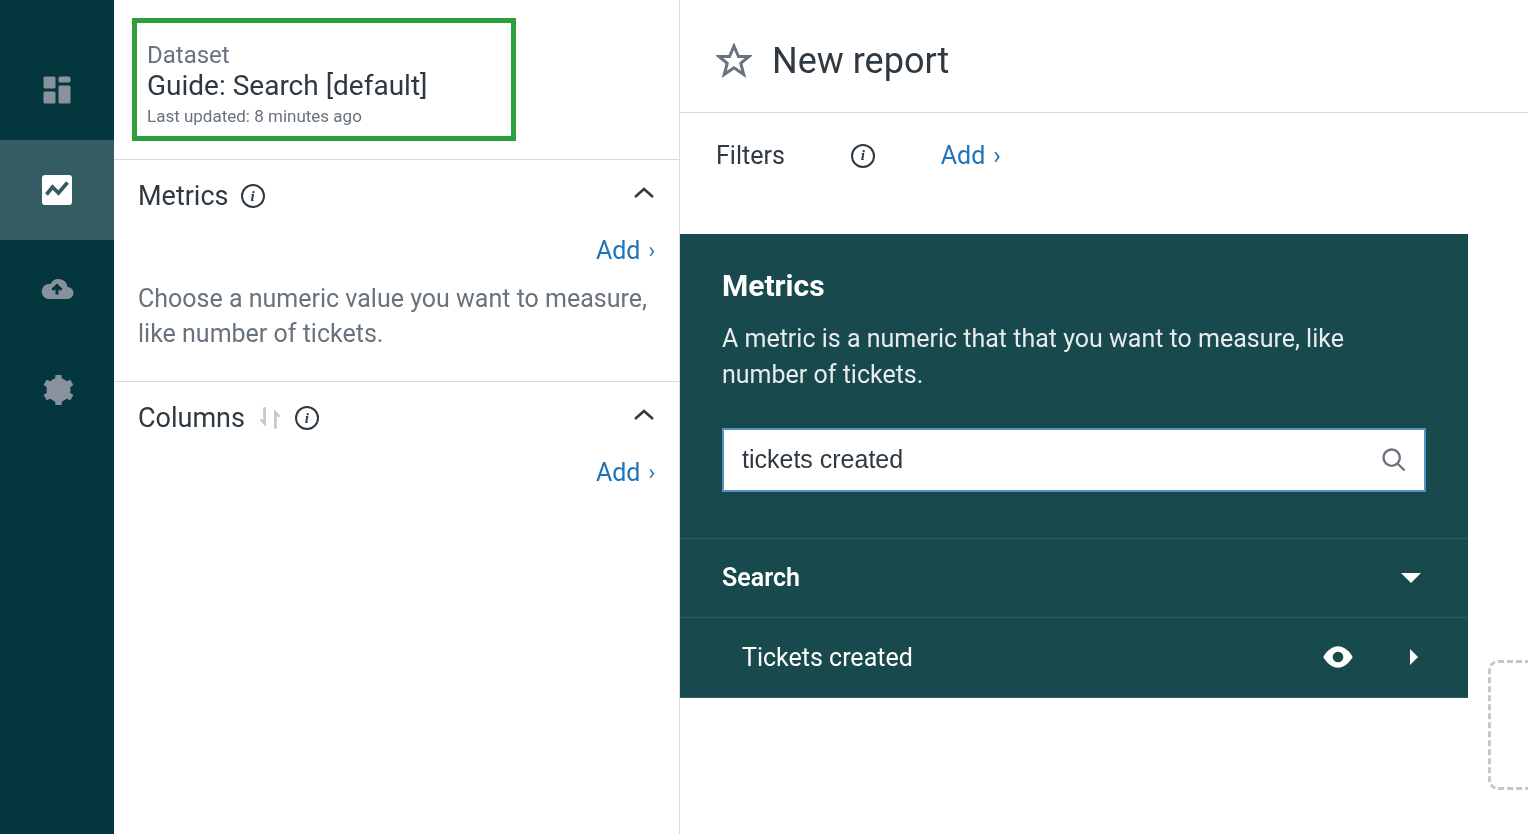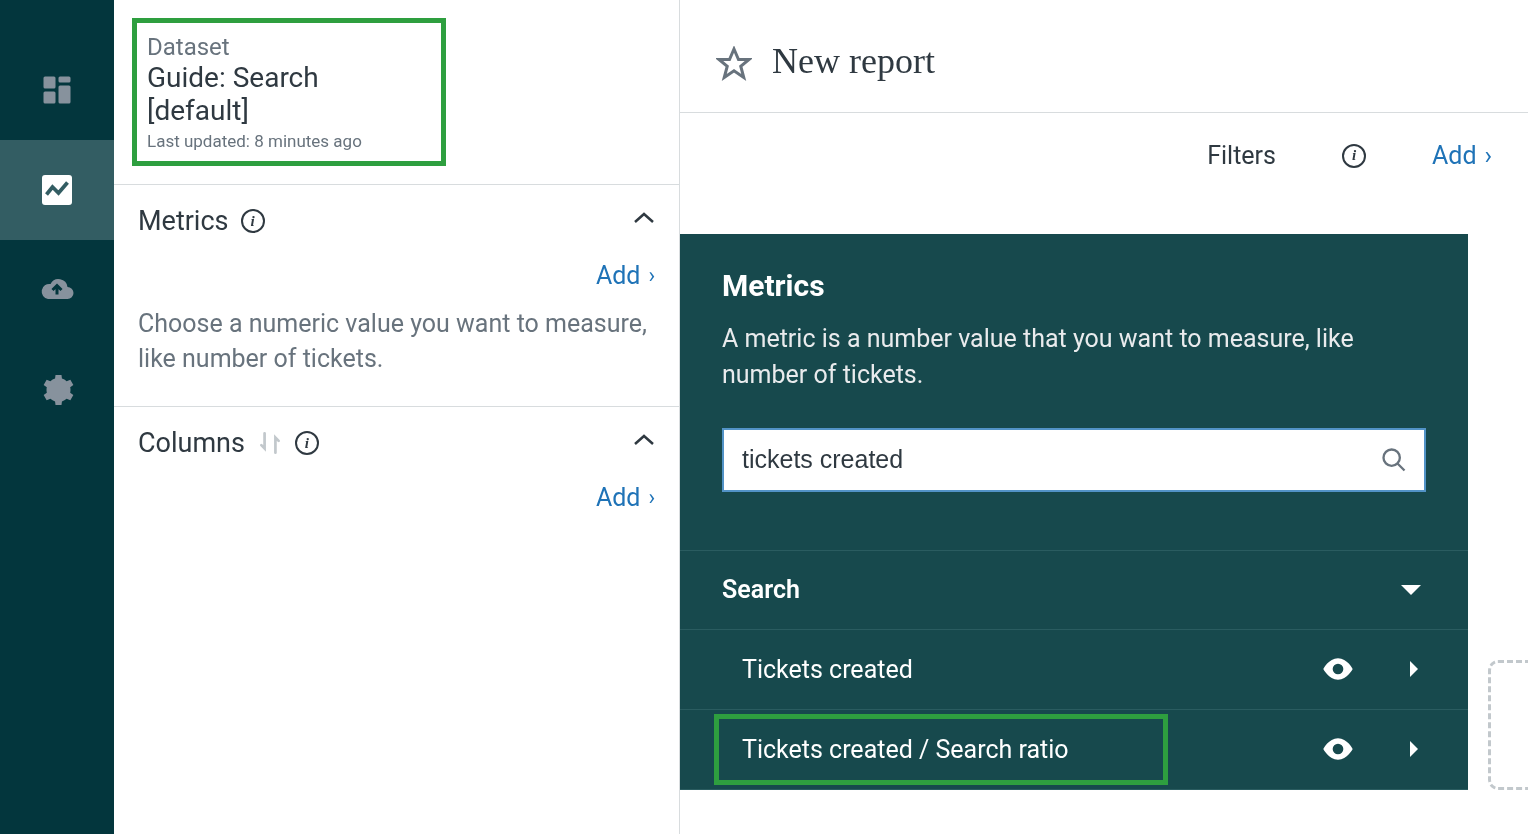--- a/index.html
+++ b/index.html
@@ -39,22 +39,22 @@
   width: 566px;
   height: 100%;
   border-right: 1px solid #d8dcde;
   background: #fff;
   display: flex;
   flex-direction: column;
 }
 .dataset-box {
   margin: 18px 0 18px 18px;
   border: 5px solid #2e9f3f;
-  padding: 10px 18px 10px 10px;
-  width: 314px;
+  padding: 18px 18px 10px 10px;
+  width: 384px;
 }
 .dataset-label { color: #68737d; font-size: 24px; }
 .dataset-name { color: #2f3941; font-size: 28px; font-weight: 400; margin-top: 0; }
 .dataset-updated { color: #68737d; font-size: 17px; margin-top: 4px; }
 
 .section {
   border-top: 1px solid #d8dcde;
   padding: 20px 24px 30px 24px;
 }
 .section-header {
@@ -103,35 +103,33 @@
 
 .main-panel {
   flex: 1;
   height: 100%;
   display: flex;
   flex-direction: column;
   position: relative;
 }
 .report-header {
   display: flex;
-  align-items: flex-end;
+  align-items: center;
   gap: 20px;
   padding: 40px 36px 30px 36px;
   border-bottom: 1px solid #d8dcde;
-  font-family: Liberation Serif, serif;
 }
 .star-icon { width: 36px; height: 36px; fill: none; stroke: #68737d; stroke-width: 2; }
 .report-title { font-size: 36px; font-weight: 400; color: #2f3941; }
 
 .filters-row {
   display: flex;
   align-items: center;
   padding: 28px 36px;
   gap: 66px;
-  justify-content: flex-end;
 }
 .filters-label { font-size: 25px; color: #2f3941; }
 .filters-add {
   color: #1f73b7;
   font-size: 25px;
   cursor: pointer;
   display: flex; align-items: center; gap: 8px;
 }
 
 .metrics-popover {
@@ -168,21 +166,21 @@
   padding: 0 60px 0 18px;
   outline: none;
 }
 .popover-search .search-icon {
   position: absolute;
   right: 18px; top: 50%; transform: translateY(-50%);
   width: 28px; height: 28px;
   stroke: #68737d; fill: none; stroke-width: 2;
 }
 .result-group-header {
-  margin-top: 58px;
+  margin-top: 46px;
   border-top: 1px solid #2a5c60;
   border-bottom: 1px solid #2a5c60;
   height: 80px;
   display: flex;
   align-items: center;
   padding: 0 42px;
   justify-content: space-between;
   cursor: pointer;
 }
 .result-group-header span { font-size: 25px; font-weight: 600; }
@@ -307,21 +305,21 @@
     <span class="filters-add">
       <span>Add</span>
       <span class="chev">›</span>
     </span>
   </div>
 
   <div class="dashed-area"></div>
 
   <div class="metrics-popover">
     <div class="popover-title">Metrics</div>
-    <div class="popover-desc">A metric is a number value that you want to measure, like number of tickets.</div>
+    <div class="popover-desc">A metric is a numeric that that you want to measure, like number of tickets.</div>
     <div class="popover-search">
       <input type="text" value="tickets created" style="">
       <svg class="search-icon" viewBox="0 0 24 24">
           <circle cx="10" cy="10" r="7"></circle>
           <line x1="21" y1="21" x2="15" y2="15"></line>
         </svg>
     </div>
     <div class="result-group-header">
       <span>Search</span>
       <svg class="chev-down-thick" viewBox="0 0 24 24">
@@ -332,25 +330,14 @@
       <span class="result-label">Tickets created</span>
       <div class="result-right">
         <svg class="eye-icon" viewBox="0 0 24 16">
             <path d="M12 0C5 0 1 8 1 8s4 8 11 8 11-8 11-8-4-8-11-8zm0 12a4 4 0 1 1 0-8 4 4 0 0 1 0 8z"></path>
           </svg>
         <svg class="chev-right" viewBox="0 0 24 24">
             <path d="M8 4l8 8-8 8z"></path>
           </svg>
       </div>
     </div>
-    <div class="result-item highlighted">
-      <span class="result-label">Tickets created / Search ratio</span>
-      <div class="result-right">
-        <svg class="eye-icon" viewBox="0 0 24 16">
-            <path d="M12 0C5 0 1 8 1 8s4 8 11 8 11-8 11-8-4-8-11-8zm0 12a4 4 0 1 1 0-8 4 4 0 0 1 0 8z"></path>
-          </svg>
-        <svg class="chev-right" viewBox="0 0 24 24">
-            <path d="M8 4l8 8-8 8z"></path>
-          </svg>
-      </div>
-    </div>
   </div>
 </div>
 
 </body></html>

